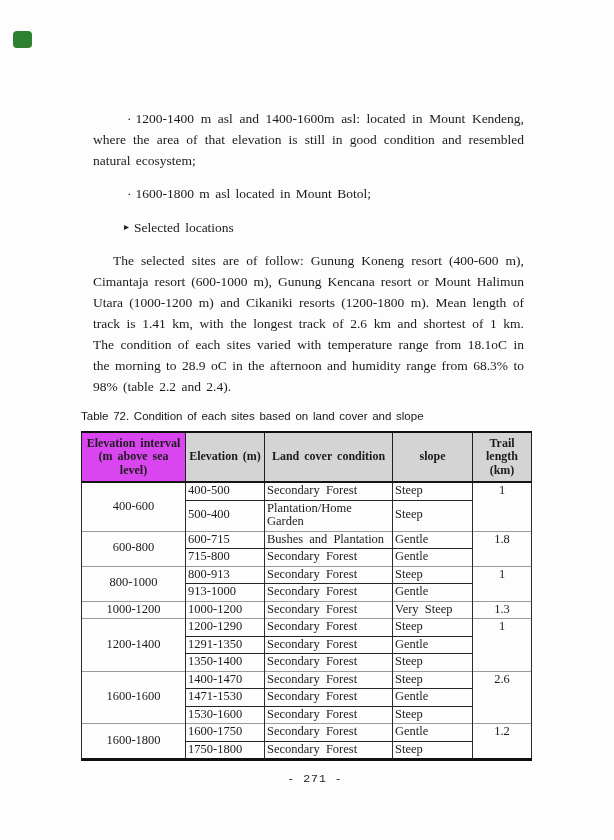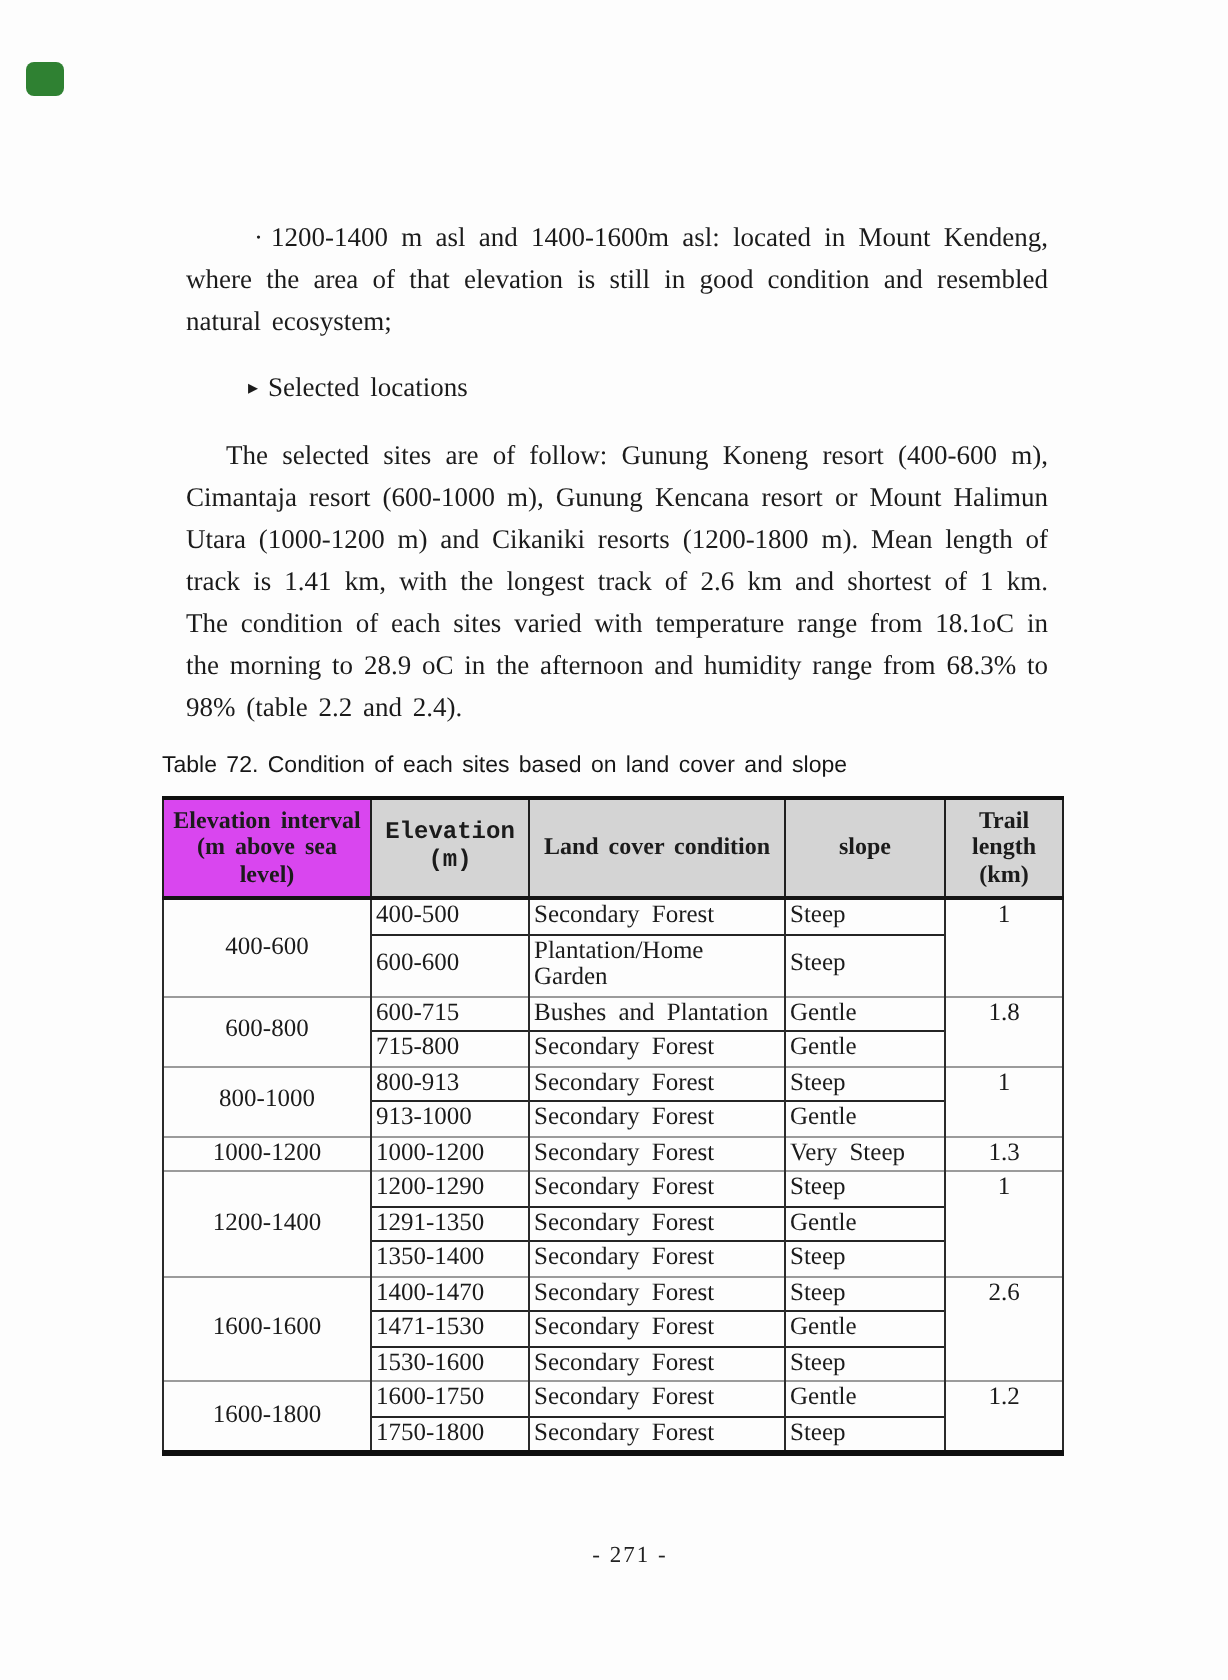--- a/index.html
+++ b/index.html
@@ -57,69 +57,70 @@
   td.c-interval { text-align:center; vertical-align:middle; }
   td.c-elev  { padding-left:12px; }
   td.c-cover { padding-left:12px; }
   td.c-slope { padding-left:12px;margin-top:32px; }
   td.c-trail { text-align:center; vertical-align:top; }
   tr.sub-row td   { border-top:1px solid #242424; }
   tr.group-start td { border-top:1.6px solid #9b9b9b; }
   .pageno {
     position:absolute; left:16px; right:0; top:772px;
     text-align:center;
-    font-family:Liberation Serif, serif;
+    font-family:Liberation Mono, monospace;
     font-size:11.5px; letter-spacing:1px; color:#222;
   }
 </style>
 </head>
 <body>
 
 <div class="page">
 
   <div class="badge" style="background: rgb(47, 129, 50);"></div>
 
   <div class="content">
 
     <p class="bullet-1"><span class="bullet-marker">·</span><span>1200-1400 m asl and 1400-1600m asl: located in Mount Kendeng, where the area of that elevation is still in good condition and resembled natural ecosystem;</span></p>
 
+    <p class="bullet-2"><span class="bullet-marker">·</span><span>1600-1800 m asl located in Mount Botol;</span></p>
 
     <p class="sel-heading"><span class="tri-icon">▸</span><span>Selected locations</span></p>
 
     <p class="main-para">The selected sites are of follow:  Gunung Koneng resort (400-600 m), Cimantaja resort (600-1000 m), Gunung Kencana resort or Mount Halimun Utara (1000-1200 m) and Cikaniki resorts (1200-1800 m). Mean length of track is 1.41 km, with the longest track of 2.6 km and shortest of 1 km. The condition of each sites varied with temperature range from 18.1oC in the morning to 28.9 oC in the afternoon and humidity range from 68.3% to 98% (table 2.2 and 2.4).</p>
 
     <div class="tbl-caption">Table 72. Condition of each sites based on land cover and slope</div>
 
     <table class="data">
       <colgroup>
         <col style="width:104px">
         <col style="width:79px">
         <col style="width:128px">
         <col style="width:80px">
         <col style="width:59px">
       </colgroup>
       <thead>
         <tr>
           <th style="background: #d946ef;">Elevation interval (m above sea level)</th>
-          <th style="background: rgb(212, 212, 212); font-family: Liberation Mono, monospace;">Elevation (m)</th>
+          <th style="background: rgb(212, 212, 212);">Elevation (m)</th>
           <th style="background: rgb(212, 212, 212);">Land cover condition</th>
           <th style="background: rgb(212, 212, 212);">slope</th>
           <th style="background: rgb(212, 212, 212);">Trail length (km)</th>
         </tr>
       </thead>
       <tbody>
           <tr class="group-start">
             <td class="c-interval" rowspan="2">400-600</td>
             <td class="c-elev">400-500</td>
             <td class="c-cover">Secondary Forest</td>
             <td class="c-slope">Steep</td>
             <td class="c-trail" rowspan="2">1</td>
           </tr>
           <tr class="sub-row">
-            <td class="c-elev">600-600</td>
+            <td class="c-elev">500-400</td>
             <td class="c-cover">Plantation/Home Garden</td>
             <td class="c-slope">Steep</td>
           </tr>
           <tr class="group-start">
             <td class="c-interval" rowspan="2">600-800</td>
             <td class="c-elev">600-715</td>
             <td class="c-cover">Bushes and Plantation</td>
             <td class="c-slope">Gentle</td>
             <td class="c-trail" rowspan="2">1.8</td>
           </tr>

